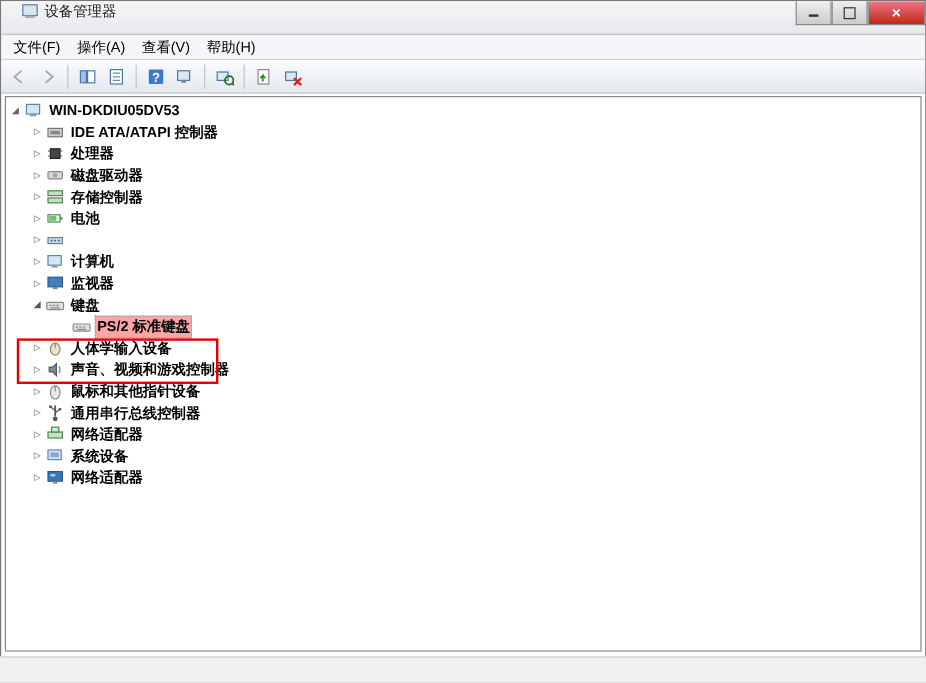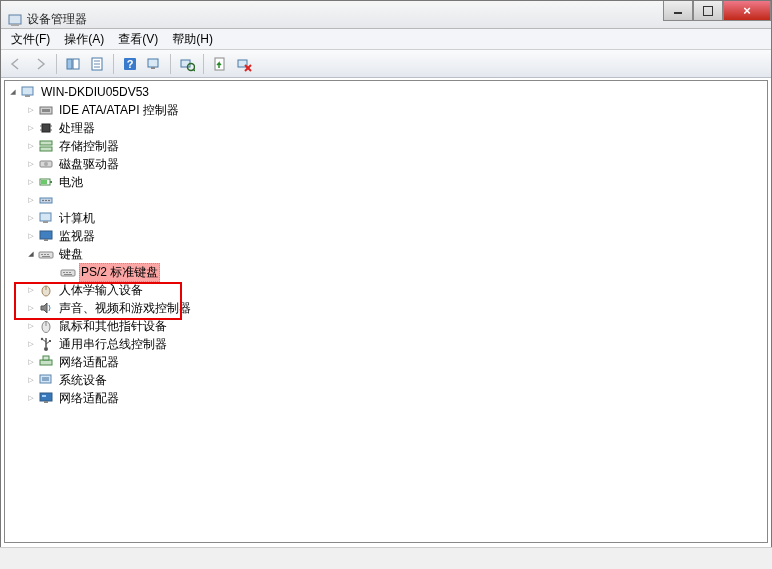--- a/index.html
+++ b/index.html
@@ -1,40 +1,40 @@
 <!DOCTYPE html>
 <html><head>
 <meta charset="utf-8">
 <style>
   * { box-sizing: border-box; margin: 0; padding: 0; }
   body { font-family: "Microsoft YaHei", "Segoe UI", Tahoma, sans-serif; font-size: 12px; background: #fff; width: 772px; height: 569px; overflow: hidden; border:1px solid #777;}
   
   
-  .titlebar { height: 28px; background: linear-gradient(to bottom, #f6f6f6, #e6e8ec); display: flex; align-items: flex-end; padding-left: 6px; border-bottom: 1px solid #b8b8b8; position: relative;}
+  .titlebar { height: 28px; background: linear-gradient(to bottom, #f6f6f6, #e6e8ec); display: flex; align-items: flex-start; padding-left: 16px; border-bottom: 1px solid #b8b8b8; position: relative;}
   .titlebar .icon { width: 16px; height: 16px; margin-right: 4px; display:inline-flex; align-items:center; justify-content:center;}
   .titlebar .title-text { color: #222; }
   .win-controls { position:absolute; right:0; top:0; display:flex; height:20px;}
   .win-btn { width:30px; height:20px; display:flex; align-items:center; justify-content:center; border:1px solid #888; border-top:none; background:linear-gradient(to bottom,#eee,#ccc); font-size:10px; color:#333;}
   .win-btn.min::before{content:""; display:block; width:8px; height:2px; background:#333; margin-top:4px;}
   .win-btn.max::before{content:""; display:block; width:8px; height:8px; border:1px solid #333;}
   .win-btn.close{ width:48px; background:linear-gradient(to bottom,#e78,#c12818); color:#fff; font-weight:bold; font-size:13px;}
   
   
   .menubar { height: 21px; background: #f4f5f8; display: flex; align-items: center; padding-left: 4px; border-bottom: 1px solid #d0d0d0; gap:2px;}
   .menubar .menu-item { padding: 2px 6px; cursor: default; }
   
   
   .toolbar { height: 28px; background: linear-gradient(to bottom,#fafbfc,#e4e8ee); display: flex; align-items: center; padding-left: 4px; border-bottom: 1px solid #b8bfc7; gap:2px;}
   .tool-sep{ width:1px; height:20px; background:#c0c4c9; margin:0 3px;}
   .tool-btn { width:22px; height:22px; display:flex; align-items:center; justify-content:center; border:1px solid transparent; border-radius:2px;}
   .tool-btn.disabled{ opacity:0.45; }
   
   
   .tree-container { position:absolute; left:4px; right:4px; top: 80px; bottom: 26px; border:1px solid #888; background:#fff; overflow:auto; padding:2px 0;}
-  .tree-node { display:flex; align-items:center; height:18px; white-space:nowrap; }
+  .tree-node { display:flex; align-items:center; height:18px; white-space:nowrap;font-weight:bold; }
   .expander{ width:12px; height:12px; margin-right:0px; display:flex; align-items:center; justify-content:center; color:#666; font-size:7px;}
   .node-icon{ width:16px; height:16px; margin:0 3px 0 1px; display:inline-flex; align-items:center; justify-content:center;}
   .node-label{ padding:1px 2px;}
   
   .depth-0{ padding-left: 2px;}
   .depth-1{ padding-left: 20px;}
   .depth-2{ padding-left: 44px;}
   
   .selected .node-label{ background:#fca5a5; border:1px dotted #7ab; padding:0 1px;}
   
@@ -164,35 +164,35 @@
           <line x1="12" y1="6" x2="14" y2="6" stroke="#666"></line>
           <line x1="12" y1="10" x2="14" y2="10" stroke="#666"></line>
         </svg>
       </span>
     <span class="node-label">处理器</span>
   </div>
     <div class="tree-node depth-1">
     <span class="expander" style="color:#999">▷</span>
     <span class="node-icon">
         <svg width="16" height="16">
+          <rect x="2" y="5" width="12" height="6" rx="1" fill="#d8d8d8" stroke="#888"></rect>
+          <circle cx="8" cy="8" r="2" fill="#aaa"></circle>
+        </svg>
+      </span>
+    <span class="node-label">磁盘驱动器</span>
+  </div>
+    <div class="tree-node depth-1">
+    <span class="expander" style="color:#999">▷</span>
+    <span class="node-icon">
+        <svg width="16" height="16">
           <rect x="2" y="3" width="12" height="4" fill="#c8e0c8" stroke="#4a8a4a"></rect>
           <rect x="2" y="9" width="12" height="4" fill="#c8e0c8" stroke="#4a8a4a"></rect>
         </svg>
       </span>
     <span class="node-label">存储控制器</span>
-  </div>
-    <div class="tree-node depth-1">
-    <span class="expander" style="color:#999">▷</span>
-    <span class="node-icon">
-        <svg width="16" height="16">
-          <rect x="2" y="5" width="12" height="6" rx="1" fill="#d8d8d8" stroke="#888"></rect>
-          <circle cx="8" cy="8" r="2" fill="#aaa"></circle>
-        </svg>
-      </span>
-    <span class="node-label">磁盘驱动器</span>
   </div>
     <div class="tree-node depth-1">
     <span class="expander" style="color:#999">▷</span>
     <span class="node-icon">
         <svg width="16" height="16">
           <rect x="2" y="5" width="10" height="6" fill="#fff" stroke="#4a8a4a"></rect>
           <rect x="12" y="7" width="2" height="2" fill="#4a8a4a"></rect>
           <rect x="3" y="6" width="6" height="4" fill="#6aca6a"></rect>
         </svg>
       </span>

